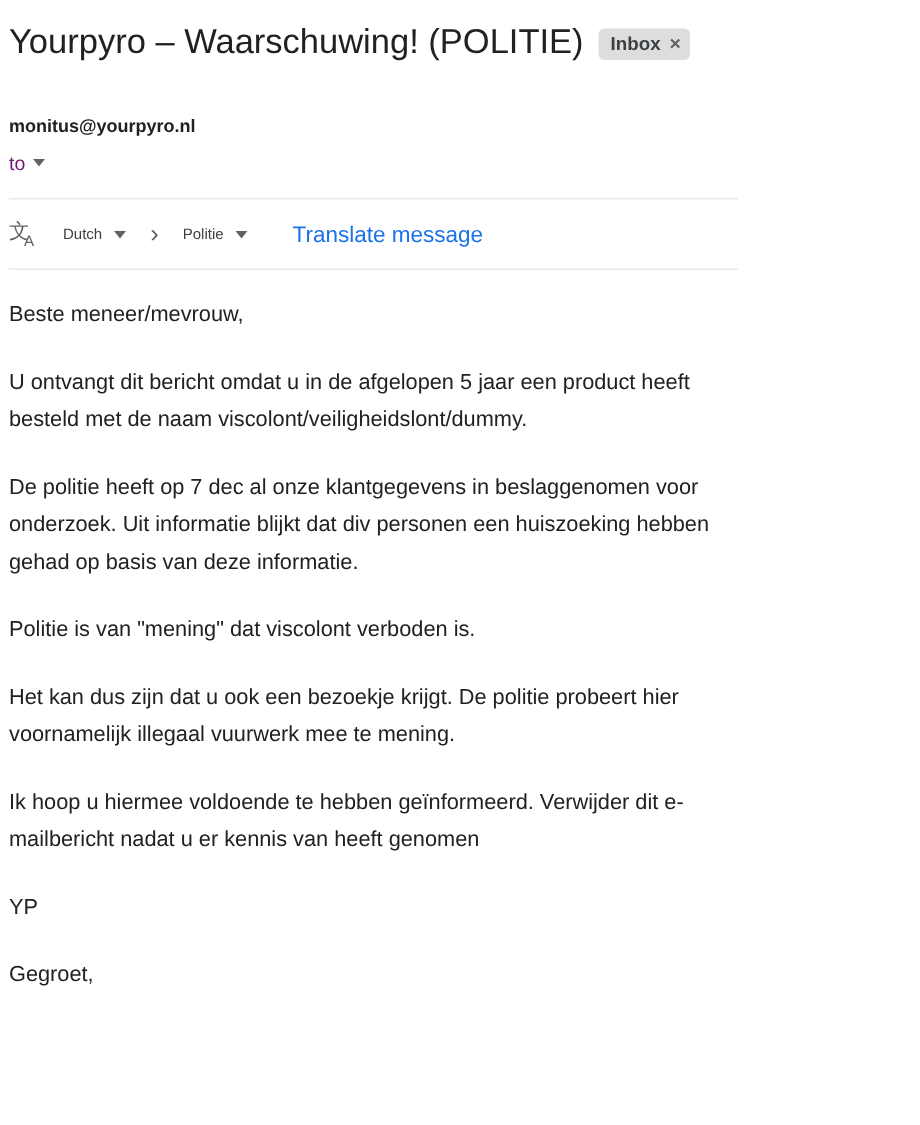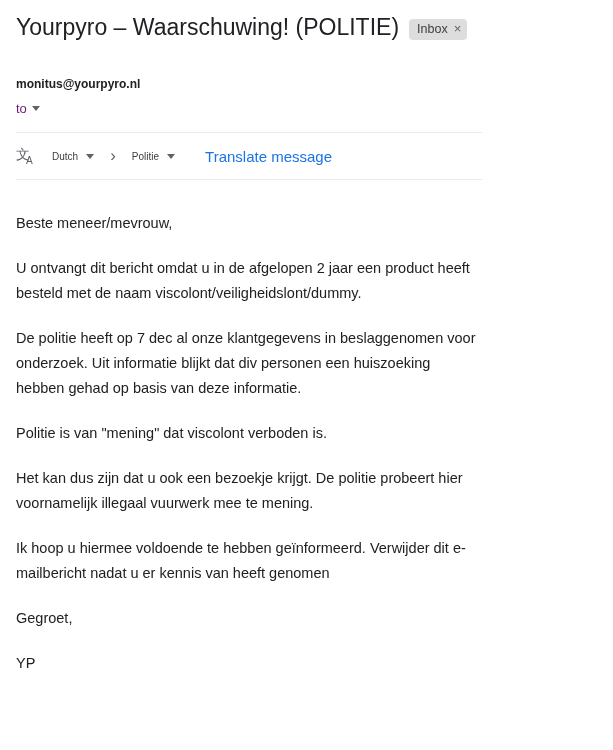--- a/index.html
+++ b/index.html
@@ -8,21 +8,21 @@
   }
   body {
     width: 613px;
     height: 750px;
     background: #ffffff;
     font-family: "Liberation Sans", sans-serif;
     color: #202124;
     overflow: hidden;
   }
   .mail-view {
-    padding: 0 16px;
+    padding: 0 6px;
     box-sizing: border-box;
     width: 498px;
   }
   .subject-row {
     display: flex;
     align-items: center;
     gap: 10px;
     padding-top: 10px;
     padding-bottom: 2px;
   }
@@ -38,20 +38,21 @@
     display: inline-flex;
     align-items: center;
     gap: 6px;
     background: #ddddde;
     border-radius: 4px;
     padding: 3px 6px 3px 8px;
     font-size: 12.5px;
     color: #3c4043;
     line-height: 15px;
     margin-top: 4px;
+    font-weight: bold;
   }
   .label-chip .close-x {
     font-size: 13px;
     color: #5f6368;
     line-height: 12px;
     cursor: pointer;
   }
   .sender-block {
     padding-top: 28px;
   }
@@ -113,21 +114,21 @@
     cursor: pointer;
     text-decoration: none;
   }
   .body-text {
     padding-top: 14px;
     font-size: 14.5px;
     line-height: 25px;
     color: #202124;
   }
   .body-text p {
-    margin: 17px 0 20px 0;
+    margin: 4px 0 20px 0;
   }
   .body-text p:last-child {
     margin-bottom: 0;
   }
 </style>
 </head>
 <body>
 
 <div class="mail-view">
 
@@ -161,22 +162,22 @@
     <span class="arrow-sep">›</span>
     <div class="lang-select">
       <span>Politie</span>
       <span class="caret"></span>
     </div>
     <a class="translate-link">Translate message</a>
   </div>
 
   <div class="body-text">
     <p>Beste meneer/mevrouw,</p>
-    <p>U ontvangt dit bericht omdat u in de afgelopen 2 jaar een product heeft besteld met de naam viscolont/veiligheidslont/dummy.</p>
+    <p>U ontvangt dit bericht omdat u in de afgelopen 5 jaar een product heeft besteld met de naam viscolont/veiligheidslont/dummy.</p>
     <p>De politie heeft op 7 dec al onze klantgegevens in beslaggenomen voor onderzoek. Uit informatie blijkt dat div personen een huiszoeking hebben gehad op basis van deze informatie.</p>
     <p>Politie is van "mening" dat viscolont verboden is.</p>
     <p>Het kan dus zijn dat u ook een bezoekje krijgt. De politie probeert hier voornamelijk illegaal vuurwerk mee te mening.</p>
     <p>Ik hoop u hiermee voldoende te hebben geïnformeerd. Verwijder dit e-mailbericht nadat u er kennis van heeft genomen</p>
+    <p>YP</p>
     <p>Gegroet,</p>
-    <p>YP</p>
   </div>
 
 </div>
 
 </body></html>

